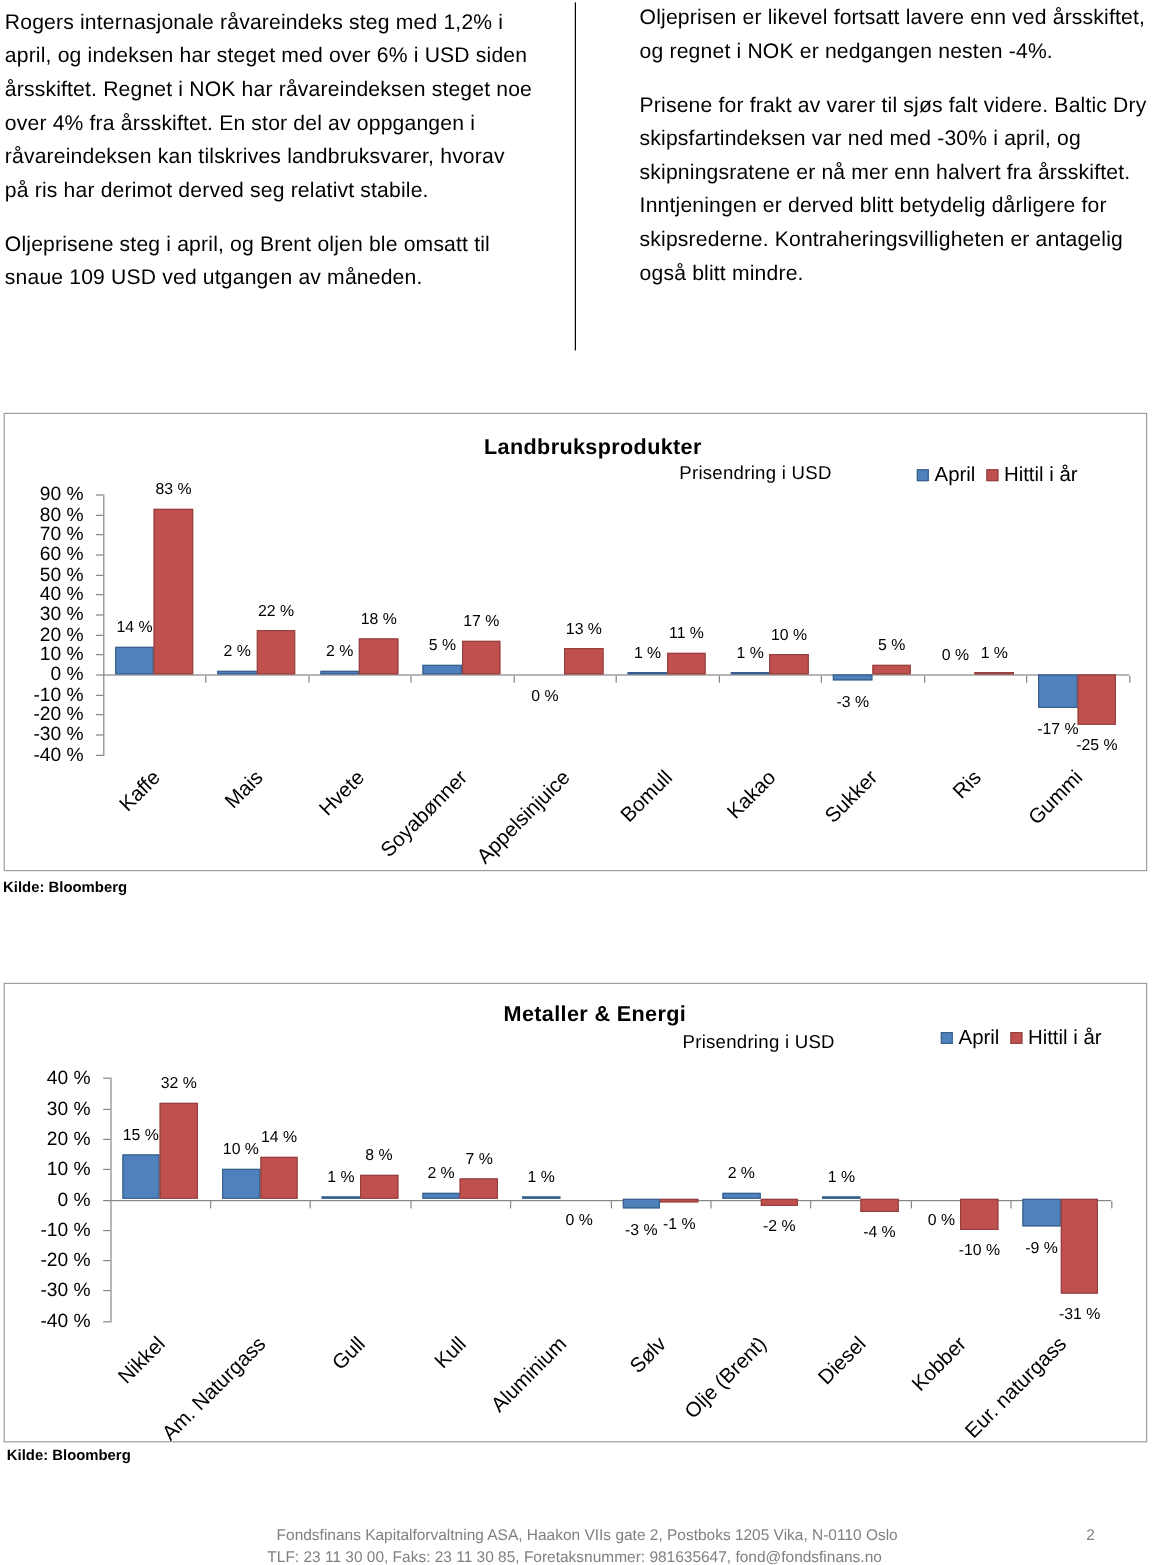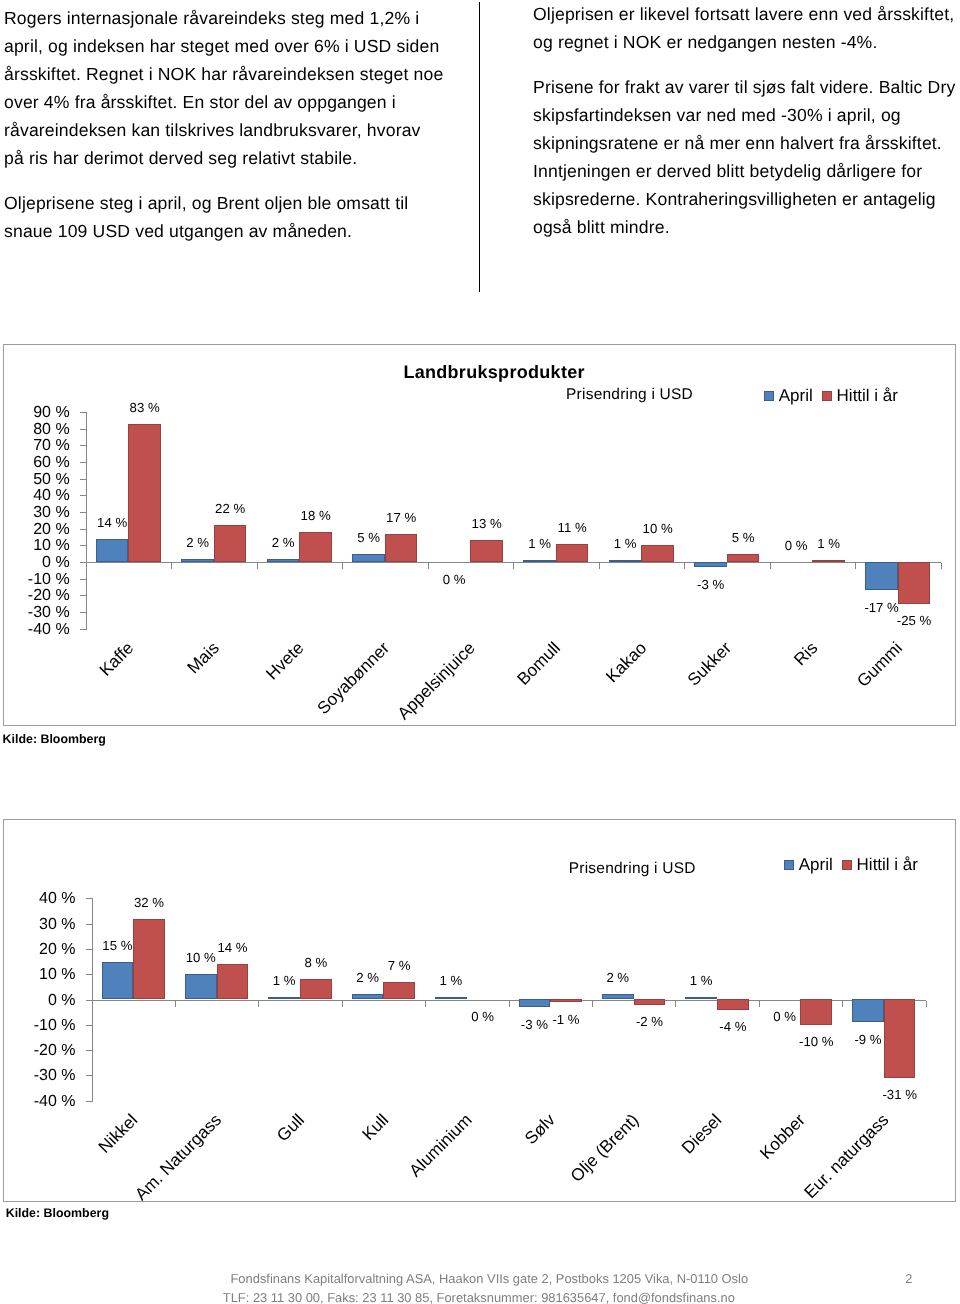--- a/index.html
+++ b/index.html
@@ -169,20 +169,21 @@
       <div class="bar" style="left: 861.36px; top: 217.023px; width: 32.49px; height: 28.3377px; background: rgb(79, 129, 189); box-sizing: border-box; border: 1px solid rgb(58, 95, 138);"></div>
       <div class="dlabel" style="width: 82.49px; left: 836.36px; top: 255.861px;">-17 %</div>
       <div class="bar" style="left: 893.85px; top: 217.023px; width: 32.49px; height: 41.6731px; background: rgb(192, 80, 77); box-sizing: border-box; border: 1px solid rgb(148, 65, 63);"></div>
       <div class="dlabel" style="width: 82.49px; left: 868.85px; top: 269.196px;">-25 %</div>
       <div class="xlabel" style="right: 49.15px; bottom: 74.4px;">Gummi</div>
       <div style="position: absolute; width: 1px; height: 6px; background: rgb(134, 134, 134); left: 937px; top: 218px;"></div>
     </div>
   <div class="kilde" id="kilde0" style="left: 2.6px; top: 731.5px;">Kilde: Bloomberg</div>
 
   <div class="chart" id="chart1" style="left: 3px; top: 819.2px; width: 953px; height: 383.2px;">
+      <div class="chart-title" style="left: 291.7px; width: 400px; top: 16px;">Metaller &amp; Energi</div>
       <div class="chart-sub" style="left: 291.7px; width: 400px; top: 40.7px;">Prisendring i USD</div>
       <div class="legend" style="left: 780.4px; top: 36.2px; width: 0px; height: 14px;">
         <span class="sw" style="background: rgb(79, 129, 189); border: 1px solid rgb(58, 95, 138); left: 0px; top: 4px;"></span>
         <span class="lb" style="left: 14.4px; top: 0px;">April</span>
         <span class="sw" style="background: rgb(192, 80, 77); border: 1px solid rgb(148, 65, 63); left: 57.8156px; top: 4px;"></span>
         <span class="lb" style="left: 72.2156px; top: 0px;">Hittil i år</span>
       </div>
       <div style="position: absolute; width: 1px; background: rgb(134, 134, 134); left: 87.5px; top: 78.2px; height: 203.2px;"></div>
       <div style="position: absolute; height: 1px; width: 6px; background: rgb(134, 134, 134); left: 81.5px; top: 77.8px;"></div>
       <div class="ytick" style="left: -28.5px; width: 100px; top: 70.8px;">40 %</div>

